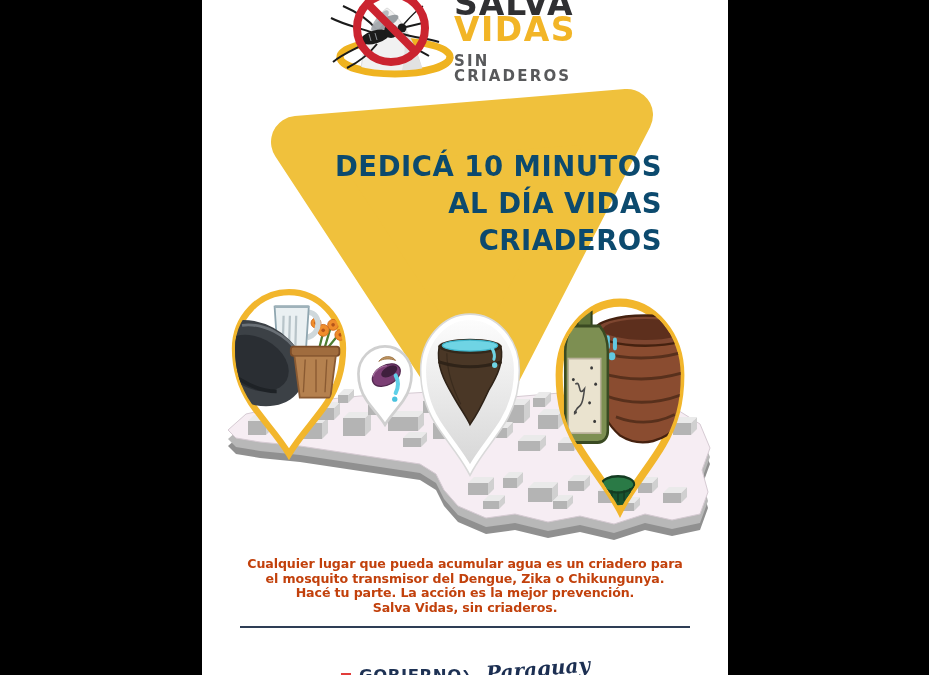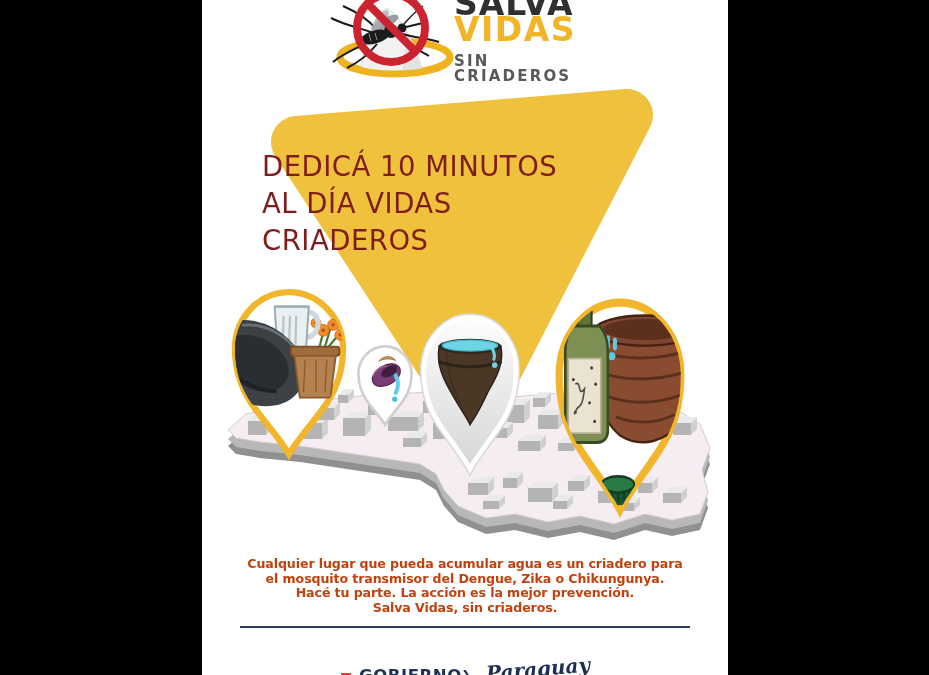--- a/index.html
+++ b/index.html
@@ -9,22 +9,22 @@
 
   
   .logo-icon{position:absolute;left:123px;top:0;width:132px;height:84px;}
   .brand{position:absolute;left:252px;top:0;width:150px;}
   .brand-salva{position:absolute;left:0;top:-13px;font-size:33px;font-weight:900;letter-spacing:1px;color:#303032;line-height:1;}
   .brand-vidas{position:absolute;left:0;top:13px;font-size:33px;font-weight:900;letter-spacing:1.5px;color:#f2b527;line-height:1;}
   .brand-tag{position:absolute;left:0;top:54px;font-size:15px;font-weight:700;letter-spacing:2.2px;color:#58595b;line-height:1;}
 
   
   .blob-svg{position:absolute;left:0;top:0;width:526px;height:675px;}
-  .headline{position:absolute;left:60px;top:148px;width:400px;text-align:left;
-            color:#7f1d1d;font-weight:400;font-size:27.5px;line-height:37px;letter-spacing:.5px;}
+  .headline{position:absolute;left:60px;top:148px;width:400px;text-align:right;
+            color:#0c4a6e;font-weight:700;font-size:27.5px;line-height:37px;letter-spacing:.5px;}
 
   
   .map-svg{position:absolute;left:16px;top:383px;width:495px;height:175px;}
 
   
   .pin{position:absolute;}
   .pin1{left:24px;top:283px;width:126px;height:182px;}
   .pin2{left:152px;top:342px;width:62px;height:88px;}
   .pin3{left:214px;top:309px;width:108px;height:170px;}
   .pin4{left:347px;top:291px;width:142px;height:233px;}

